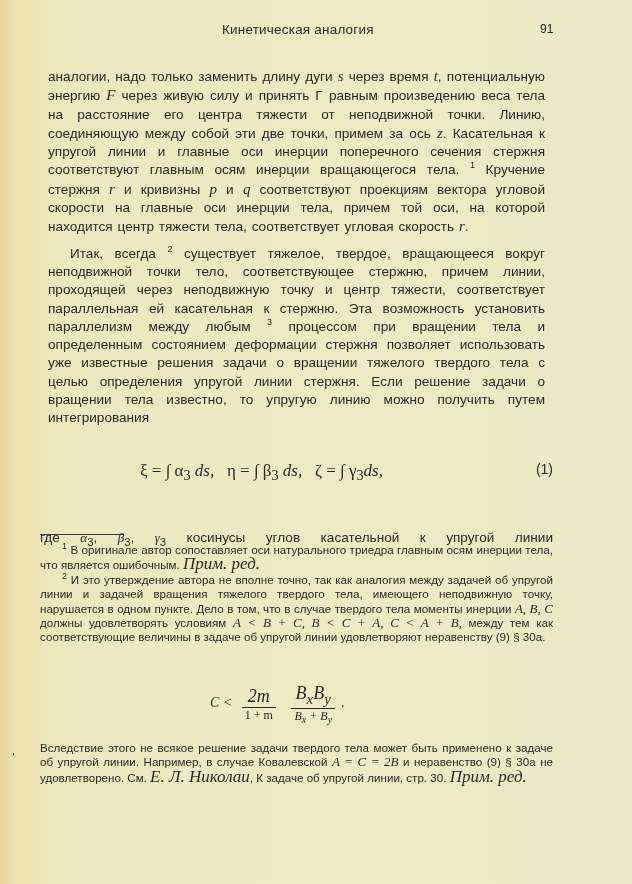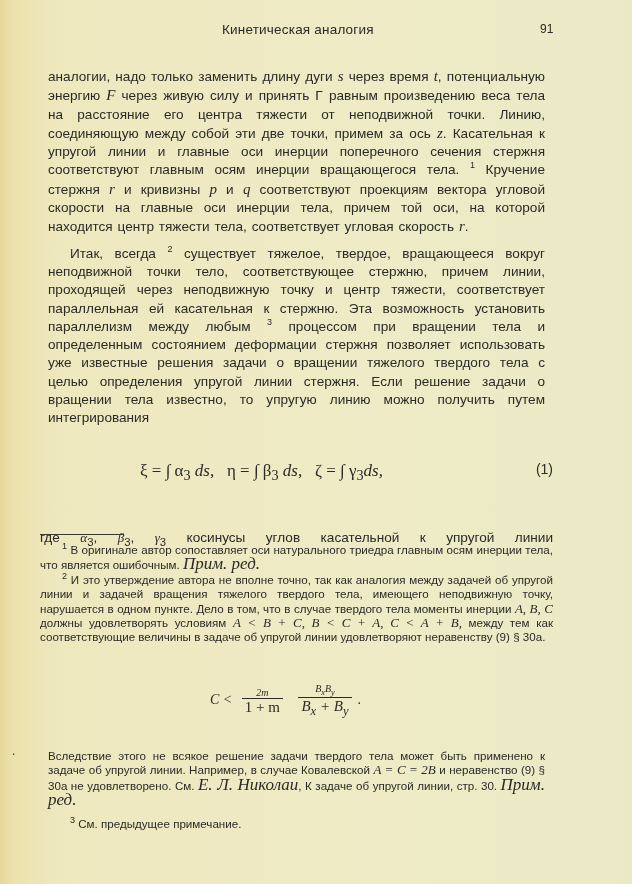--- a/index.html
+++ b/index.html
@@ -37,27 +37,27 @@
   }
   .footnotes p { margin: 0; }
   .fn-indent { text-indent: 22px; }
   .fn-it { font-family: "Liberation Serif", serif; font-style: italic; font-size: 17px; }
   .math { font-family: "Liberation Serif", serif; font-style: italic; font-size: 13px; }
   .eq2 {
     position: absolute; top: 683px; left: 210px; height: 44px; width: 240px;
     font-family: "Liberation Serif", serif; font-size: 14px;
   }
   .frac { display: inline-block; vertical-align: middle; text-align: center; margin: 0 6px; }
-  .frac .n { display: block; border-bottom: 1px solid #2a2a26; padding: 0 3px; font-style: italic; font-size: 10px; }
-  .frac .d { display: block; padding: 0 3px; font-size: 15px; }
+  .frac .n { display: block; border-bottom: 1px solid #2a2a26; padding: 0 3px; font-style: italic; font-size: 18px; }
+  .frac .d { display: block; padding: 0 3px; font-size: 12px; }
   .footnotes2 {
     position: absolute; left: 40px; top: 741px; width: 513px;
     font-size: 11.6px; line-height: 14.4px; text-align: justify;
   }
-  .footnotes2 p { margin: 8px; }
+  .footnotes2 p { margin: 0; }
   .stray-dot { position: absolute; left: 12px; top: 744px; font-size: 12px; }
 </style>
 </head>
 <body>
 
 <div class="page">
 
   <div class="running-head">
     <span class="running-title">Кинетическая аналогия</span>
     <span class="page-number">91</span>
@@ -95,16 +95,15 @@
     <span class="frac">
       <span class="n"><span>B</span><sub>x</sub><span>B</span><sub>y</sub></span>
       <span class="d" style="font-style:italic"><span>B</span><sub>x</sub><span> + B</span><sub>y</sub></span>
     </span><span>.</span>
   </div>
 
   <span class="stray-dot">.</span>
 
   <div class="footnotes2">
     <p><span>Вследствие этого не всякое решение задачи твердого тела может быть применено к задаче об упругой линии. Например, в случае Ковалевской </span><span class="math">A = C = 2B</span><span> и неравенство (9) § 30а не удовлетворено. См. </span><span class="fn-it">Е. Л. Николаи</span><span>, К задаче об упругой линии, стр. 30. </span><span class="fn-it">Прим. ред.</span></p>
-    <p class="fn-indent"><span class="sup">3</span><span> См. предыдущее примечание.</span></p>
   </div>
 
 </div>
 
 </body></html>

